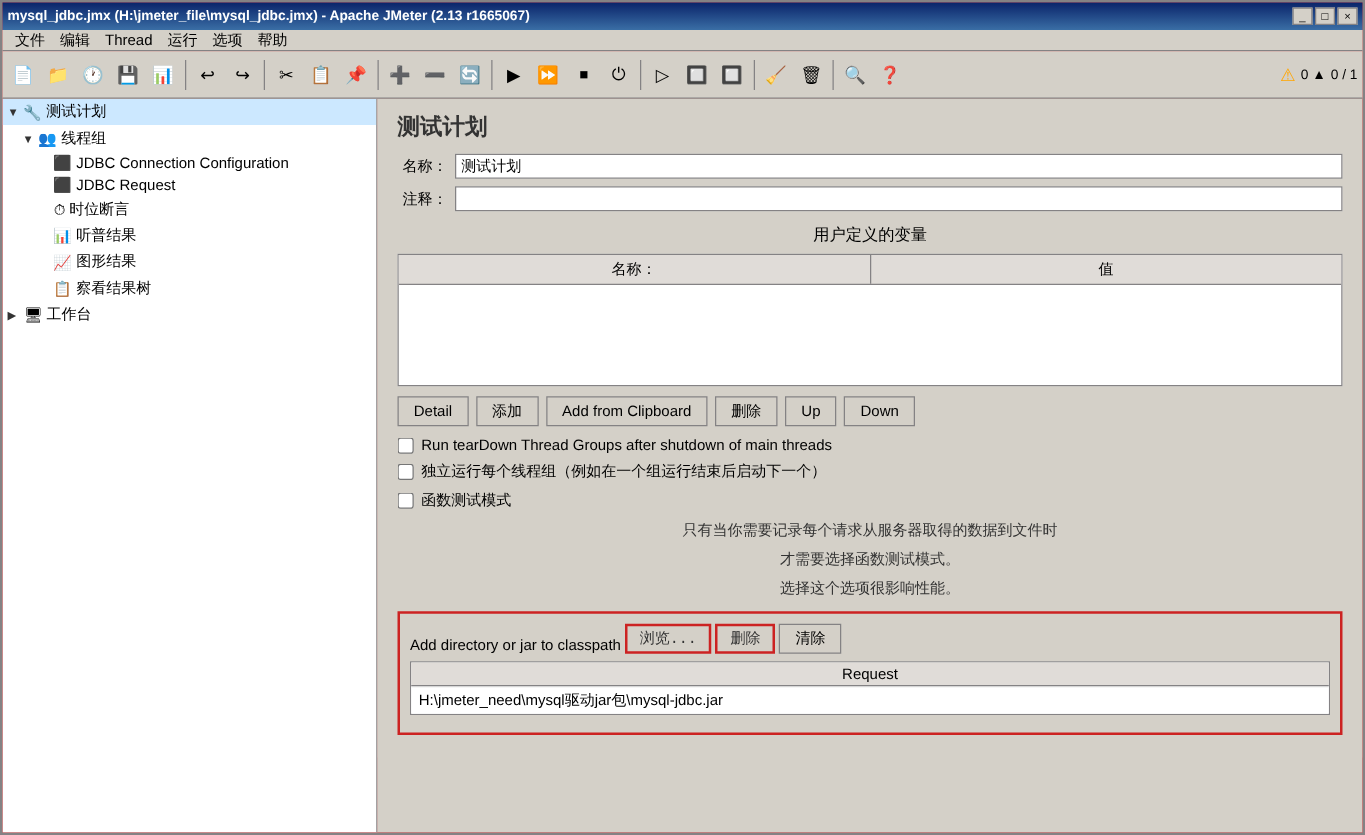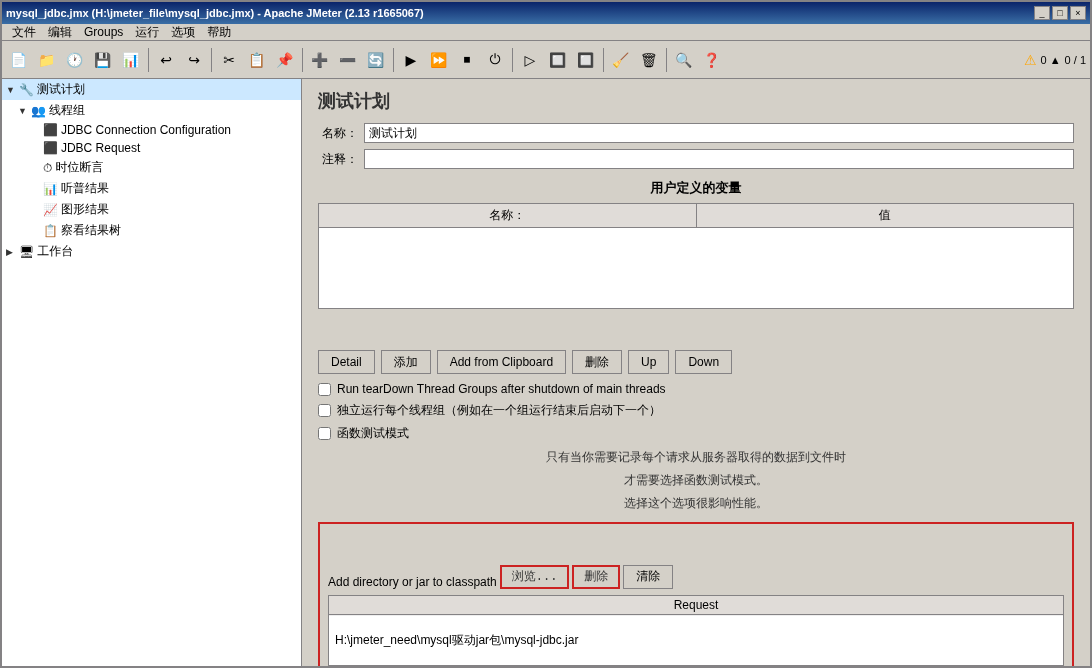--- a/index.html
+++ b/index.html
@@ -36,63 +36,63 @@
     .expand-icon { font-size: 9px; color: #333; width: 10px; }
 
     
     .content { flex: 1; background: #d4d0c8; overflow-y: auto; padding: 0; }
     .panel { background: #d4d0c8; padding: 10px 16px; }
     .panel-title { font-size: 18px; font-weight: bold; margin-bottom: 10px; color: #333; }
     .form-row { display: flex; align-items: center; margin-bottom: 6px; }
     .form-label { width: 40px; font-size: 12px; text-align: right; margin-right: 6px; }
     .form-input { flex: 1; height: 20px; border: 1px solid #848284; background: white; padding: 0 4px; font-size: 12px; }
 
-    .section-title { text-align: center; font-size: 13px; font-weight: bold; margin: 10px 0 6px; }
+    .section-title { text-align: center; font-size: 13px; font-weight: normal; margin: 10px 0 6px; }
     .table-container { border: 1px solid #848284; background: white; margin-bottom: 8px; }
     .table-header { display: flex; background: #e0dcd8; border-bottom: 1px solid #848284; }
     .th { flex: 1; padding: 3px 6px; text-align: center; font-weight: normal; border-right: 1px solid #848284; font-size: 12px; }
     .th:last-child { border-right: none; }
     .table-body { height: 80px; }
 
     .btn-row { display: flex; gap: 6px; margin: 8px 0; }
-    .btn { height: 24px; padding: 0 12px; background: #d4d0c8; border: 1px solid #848284; cursor: pointer; font-size: 12px; font-family: inherit; margin-top: 33px; }
+    .btn { height: 24px; padding: 0 12px; background: #d4d0c8; border: 1px solid #848284; cursor: pointer; font-size: 12px; font-family: inherit; }
 
     .checkbox-row { display: flex; align-items: center; gap: 6px; margin: 6px 0; }
     .checkbox-row input[type=checkbox] { margin: 0; }
 
     .desc-text { font-size: 12px; color: #333; line-height: 1.6; margin: 4px 0; text-align: center; }
 
     
     .classpath-section { border: 2px solid #cc2222; padding: 8px; margin: 8px 0; background: #d4d0c8; }
     .classpath-header { display: flex; align-items: flex-end; gap: 3px; margin-bottom: 6px; }
     .classpath-label { font-size: 12px; }
     .classpath-btn { height: 24px; padding: 0 10px; background: #d4d0c8; border: 2px solid #cc2222; cursor: pointer; font-size: 12px; font-family: Liberation Mono, monospace; color: #333; }
     .classpath-col-header { display: flex; background: #e0dcd8; }
     .classpath-col { flex: 1; padding: 2px 6px; text-align: center; font-size: 12px; border-bottom: 1px solid #848284; }
-    .classpath-row { padding: 16px 6px; font-size: 12px; border-top: 1px solid #eee; min-height: 22px; background: white; }
+    .classpath-row { padding: 2px 6px; font-size: 12px; border-top: 1px solid #eee; min-height: 22px; background: white; }
     .classpath-outer { border: 1px solid #848284; margin: 0 0 6px; background: white; min-height: 24px; }
   </style>
 </head>
 <body>
 
 <div class="window">
 
   <div class="title-bar">
     <span class="title-bar-text">mysql_jdbc.jmx (H:\jmeter_file\mysql_jdbc.jmx) - Apache JMeter (2.13 r1665067)</span>
     <div class="title-bar-buttons">
       <div class="tb-btn">_</div>
       <div class="tb-btn">□</div>
       <div class="tb-btn">×</div>
     </div>
   </div>
 
   <div class="menu-bar">
     <span class="menu-item">文件</span>
     <span class="menu-item">编辑</span>
-    <span class="menu-item">Groups</span>
+    <span class="menu-item">Thread</span>
     <span class="menu-item">运行</span>
     <span class="menu-item">选项</span>
     <span class="menu-item">帮助</span>
   </div>
 
   <div class="toolbar">
 
     <div class="tb-icon" title="New">📄</div>
     <div class="tb-icon" title="Open">📁</div>
     <div class="tb-icon" title="Recent">🕐</div>

